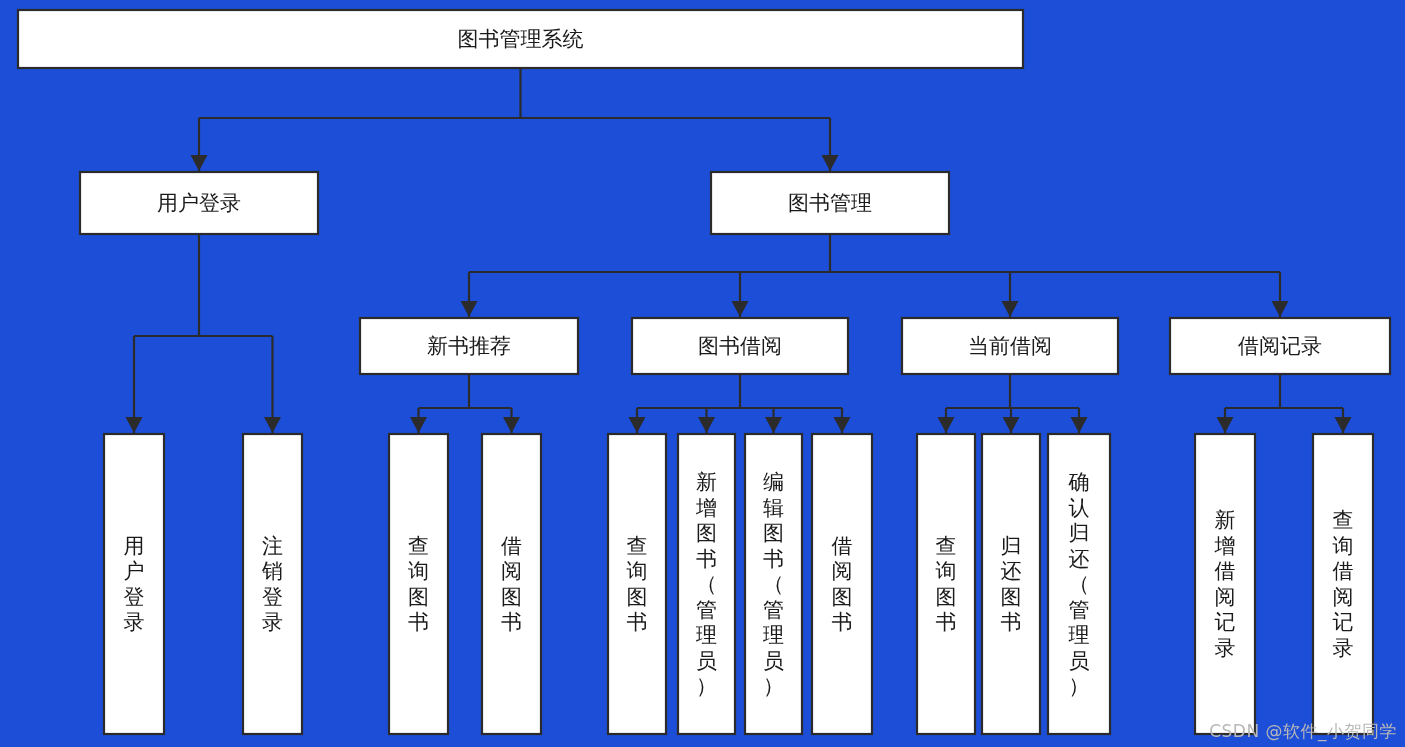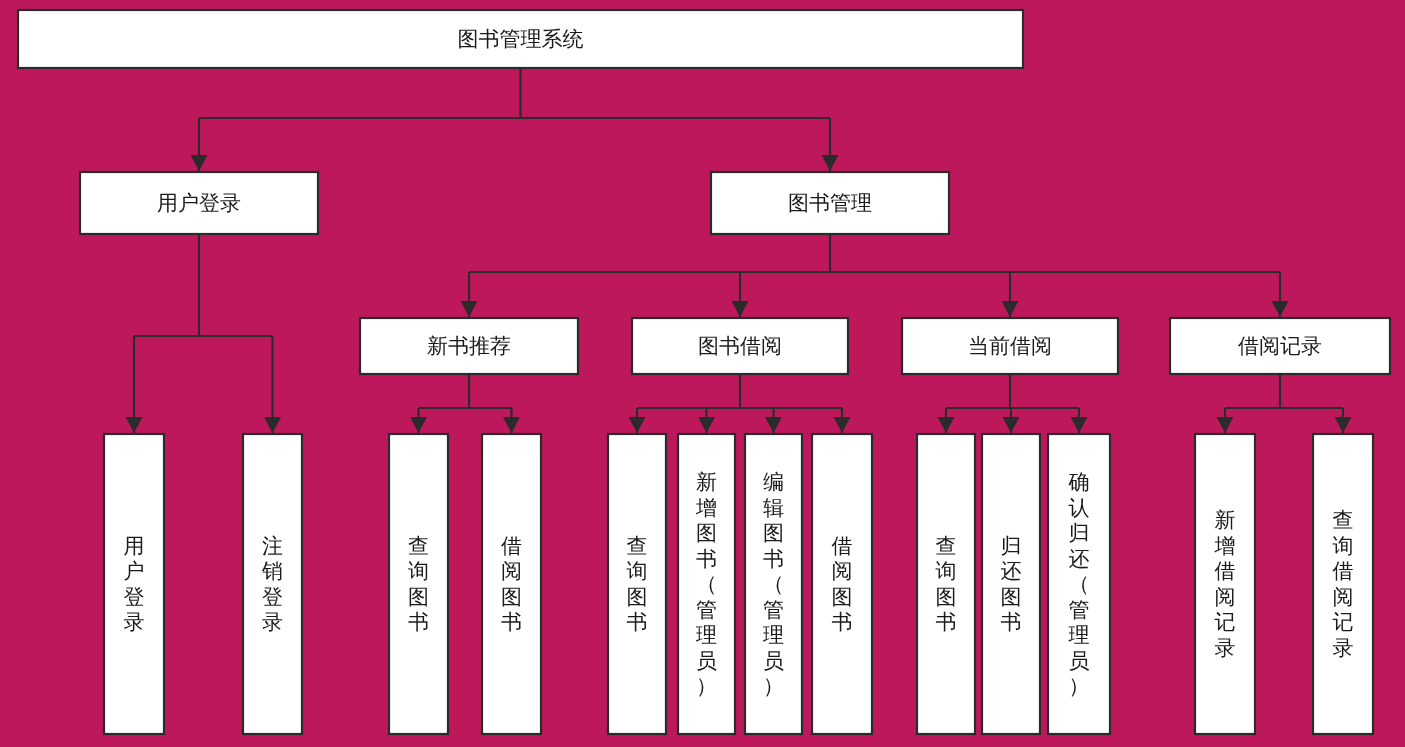--- a/index.html
+++ b/index.html
@@ -10,21 +10,21 @@
   body {
     width: 1405px;
     height: 747px;
     font-family: "DejaVu Sans", "Liberation Sans", sans-serif;
     overflow: hidden;
   }
   #diagram-root {
     position: relative;
     width: 1405px;
     height: 747px;
-    background: #be185d;
+    background: #1d4ed8;
   }
   svg.diagram-svg {
     position: absolute;
     left: 0;
     top: 0;
     width: 1405px;
     height: 747px;
   }
   .node-box {
     fill: #ffffff;
@@ -218,14 +218,15 @@
           <text x="1225" y="0" class="node-label-v"><tspan x="1225" y="527.39">新</tspan><tspan x="1225" y="552.89">增</tspan><tspan x="1225" y="578.39">借</tspan><tspan x="1225" y="603.89">阅</tspan><tspan x="1225" y="629.39">记</tspan><tspan x="1225" y="654.89">录</tspan></text>
         </g>
         <g>
           <rect x="1313" y="434" width="60" height="300" class="node-box"></rect>
           <text x="1343" y="0" class="node-label-v"><tspan x="1343" y="527.39">查</tspan><tspan x="1343" y="552.89">询</tspan><tspan x="1343" y="578.39">借</tspan><tspan x="1343" y="603.89">阅</tspan><tspan x="1343" y="629.39">记</tspan><tspan x="1343" y="654.89">录</tspan></text>
         </g>
       </g>
 
   </svg>
 
+  <div class="watermark">CSDN @软件_小贺同学</div>
 
 </div>
 
 </body></html>

